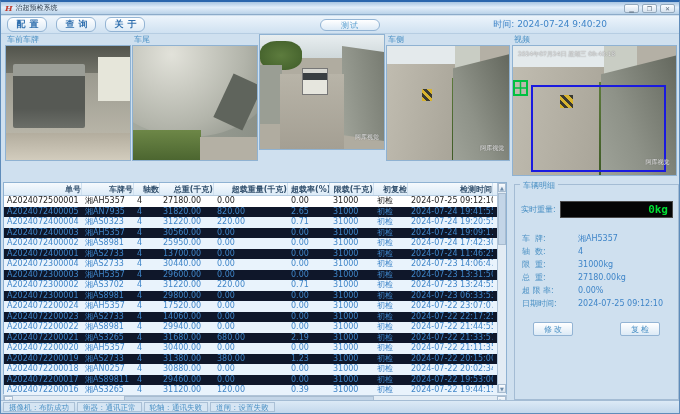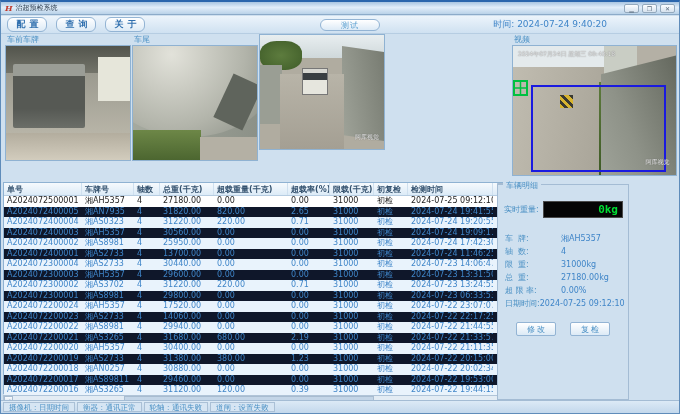--- a/index.html
+++ b/index.html
@@ -54,40 +54,40 @@
   .wm { position:absolute; right:4%; bottom:6%; font-size:6px; color:rgba(255,255,255,.9); text-shadow:0 0 1px #444; }
   
   .videoP { position:absolute; left:511px; top:32px; width:165px; }
   .videoP .scene { height:131px; }
   .ovt { position:absolute; left:3%; top:3%; font-size:6px; color:rgba(250,250,250,.95); text-shadow:0 0 1px #333; }
   .det { position:absolute; left:11%; top:30%; right:6%; bottom:2%; border:2px solid #1a1ae0; }
   .gmark { position:absolute; left:0; top:26%; }
 
   
   .tablewrap { position:absolute; left:2px; top:180px; width:504px; height:212px; border:1px solid #8fb2d2; background:#fff; }
-  .thead { display:flex; height:13px; background:linear-gradient(#f6fafd,#dcebf7); border-bottom:1px solid #b6cde2; font-size:8px; font-weight:bold; color:#33516e; }
+  .thead { display:flex; height:13px; background:linear-gradient(#f6fafd,#dcebf7); border-bottom:1px solid #b6cde2; font-size:8px; font-weight:bold; color:#33516e;text-align:right; }
   .hcell { padding:1px 0 0 3px; border-right:1px solid #cfe0ef; overflow:hidden; white-space:nowrap; }
   .trow { display:flex; height:10.5px; font-size:8px; line-height:10.5px; }
   .trow.first { background:#ffffff; color:#222; }
   .trow.odd { background:#0f172a; color:#3f85c8; }
   .trow.even { background:#e9f3fc; color:#3f85c8; }
   .tcell { padding-left:3px; overflow:hidden; white-space:nowrap; }
   .c0{width:78px}.c1{width:52px}.c2{width:26px}.c3{width:54px}.c4{width:74px}.c5{width:42px}.c6{width:44px}.c7{width:34px}.c8{width:85px}
   
   .vscroll { position:absolute; right:0; top:0; width:9px; height:210px; background:#e3ecf4; border-left:1px solid #b0c4d8; font-size:5px; color:#6b8aa8; text-align:center; }
   .varrow { height:9px; line-height:9px; background:linear-gradient(#fbfdff,#d6e2ee); border:1px solid #a8bcd0; }
   .varrow.dn { position:absolute; bottom:0; left:0; right:0; }
   .vthumb { position:absolute; top:10px; left:0; right:0; height:52px; background:#c3d5e7; border:1px solid #a8bcd0; }
   .hscroll { position:absolute; left:2px; top:393px; width:504px; height:9px; background:#e3ecf4; border:1px solid #b0c4d8; font-size:5px; color:#6b8aa8; }
   .harrow { position:absolute; top:0; width:9px; height:7px; line-height:7px; text-align:center; background:linear-gradient(#fbfdff,#d6e2ee); border:1px solid #a8bcd0; }
   .harrow.lt { left:0; } .harrow.rt { right:0; }
   .hthumb { position:absolute; left:120px; top:0; width:250px; height:7px; background:#c3d5e7; border:1px solid #a8bcd0; }
 
   
-  .detail { position:absolute; left:496px; top:182px; width:132px; height:216px; border:1px solid #a4bcd4; background:#cfe0ef; }
+  .detail { position:absolute; left:513px; top:182px; width:165px; height:216px; border:1px solid #a4bcd4; background:#cfe0ef; }
   .dhead { position:absolute; top:-5px; left:5px; background:#cfe0ef; padding:0 3px; font-size:8px; color:#4a90c4; }
   .wrow { display:flex; align-items:center; margin:16px 5px 0 6px; }
   .wlabel { font-size:8px; color:#4a90c4; white-space:nowrap; }
   .led { flex:1; margin-left:4px; height:17px; background:#050505; border:1px solid #4a4a4a; color:#00dd33; font-family:"DejaVu Sans Mono",monospace; font-weight:bold; font-size:11px; line-height:16px; text-align:right; padding-right:4px; }
   .fields { margin-top:14px; }
   .frow { display:flex; padding:0 7px; height:13px; line-height:13px; font-size:8px; }
   .flabel { width:56px; color:#4a90c4; white-space:pre; }
   .fvalue { color:#3f85c8; white-space:nowrap; }
   .dbtns { display:flex; justify-content:space-between; padding:0 18px; margin-top:12px; }
   .dbtn { width:40px; height:14px; font-size:8px; color:#4a90c4; letter-spacing:2px; padding-left:2px; background:linear-gradient(#ffffff,#dceaf6); border:1px solid #93b4d4; border-radius:2px; font-family:inherit; }
@@ -144,20 +144,32 @@
       <div class="sh s3sky"></div>
       <div class="sh s3tr"></div>
       <div class="sh s3wl"></div>
       <div class="sh s3wr"></div>
       <div class="sh s3rd"></div>
       <div class="sh s3tk"></div>
       <span class="wm">阿库视觉</span>
     </div>
   </div>
 
+  <div class="cam" style="left:385px;width:124px">
+    <div class="clabel">车侧</div>
+    <div class="scene s4">
+      <div class="sh s4sky"></div>
+      <div class="sh s4bl"></div>
+      <div class="sh s4rd"></div>
+      <div class="sh s4gr"></div>
+      <div class="sh s4wl"></div>
+      <div class="sh s4mk"></div>
+      <span class="wm">阿库视觉</span>
+    </div>
+  </div>
 
   <div class="videoP">
     <div class="clabel">视频</div>
     <div class="scene s4">
       <div class="sh s4sky"></div>
       <div class="sh s4bl"></div>
       <div class="sh s4rd"></div>
       <div class="sh s4gr"></div>
       <div class="sh s4wl"></div>
       <div class="sh s4mk"></div>
@@ -439,19 +451,19 @@
           <span class="fvalue">2024-07-25 09:12:10</span>
         </div>
     </div>
     <div class="dbtns">
       <button class="dbtn">修改</button>
       <button class="dbtn">复检</button>
     </div>
   </div>
 
   <div class="statusbar">
-    <span class="seg">摄像机：日期时间</span>
+    <span class="seg">摄像机：布防成功</span>
     <span class="seg">衡器：通讯正常</span>
     <span class="seg">轮轴：通讯失败</span>
     <span class="seg">道闸：设置失败</span>
   </div>
 
 </div>
 
 </body></html>

